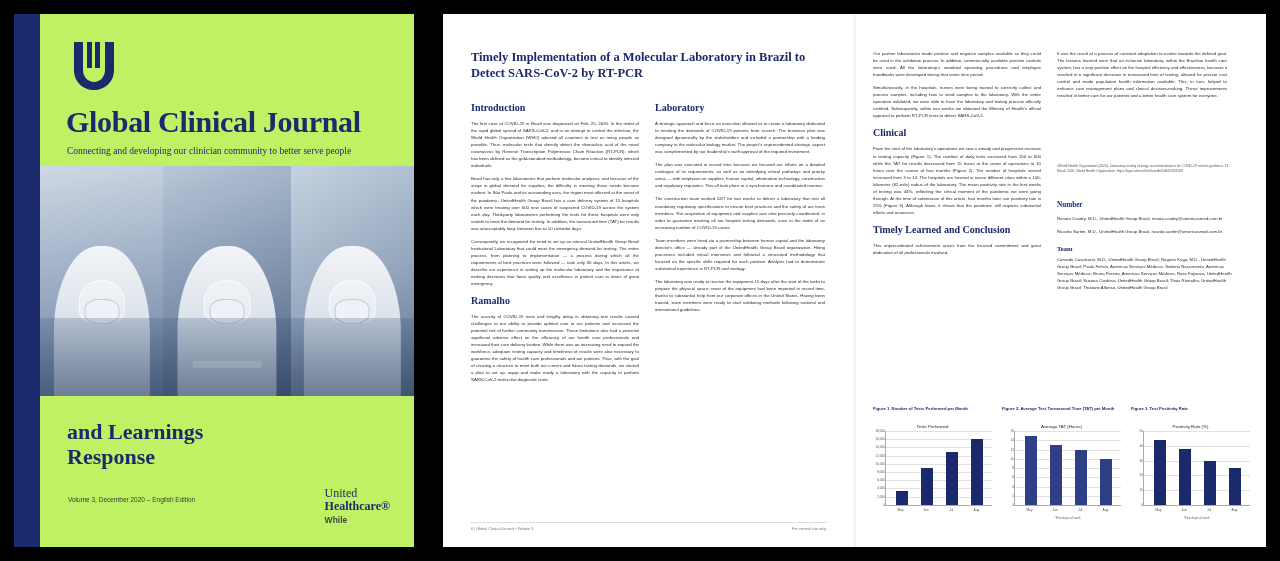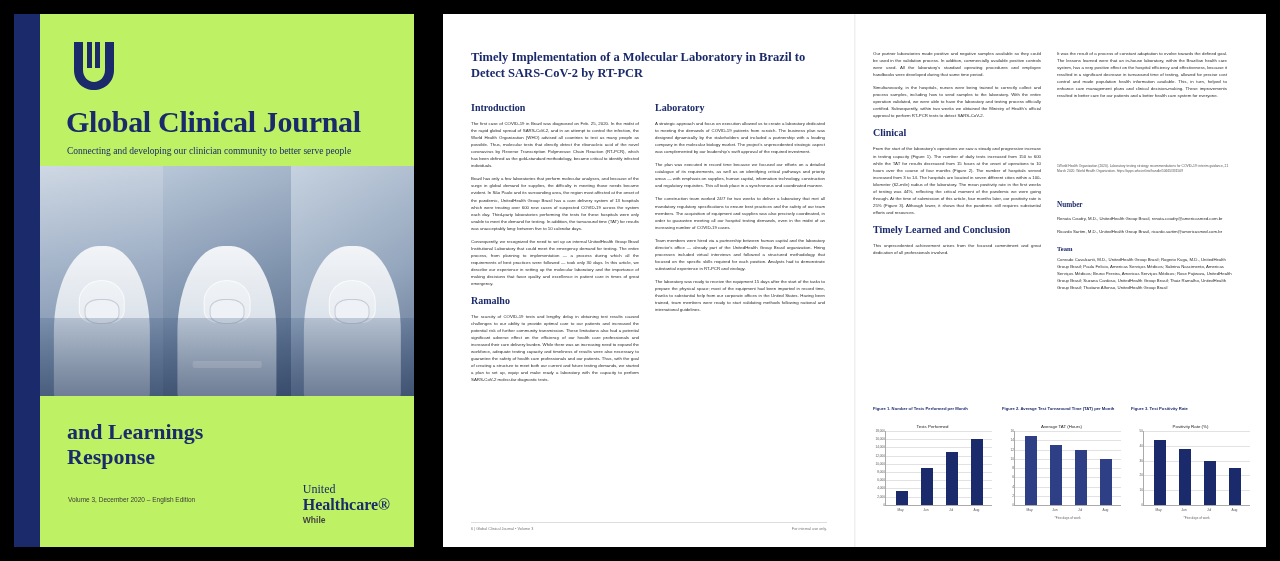--- a/index.html
+++ b/index.html
@@ -157,21 +157,21 @@
     text-align: left;
   }
   .uhg-mark .l1 {
     font-family: "Liberation Serif", serif;
     font-size: 12px;
     color: #1b2a6b;
     line-height: 1.08;
   }
   .uhg-mark .l2 {
     font-family: "Liberation Serif", serif;
-    font-size: 16px;
+    font-size: 12px;
     font-weight: bold;
     color: #1b2a6b;
     line-height: 1.08;
   }
   .uhg-mark .l3 {
     font-family: "Liberation Sans", sans-serif;
     font-size: 8.5px;
     font-weight: bold;
     color: #444;
     margin-top: 2px;

